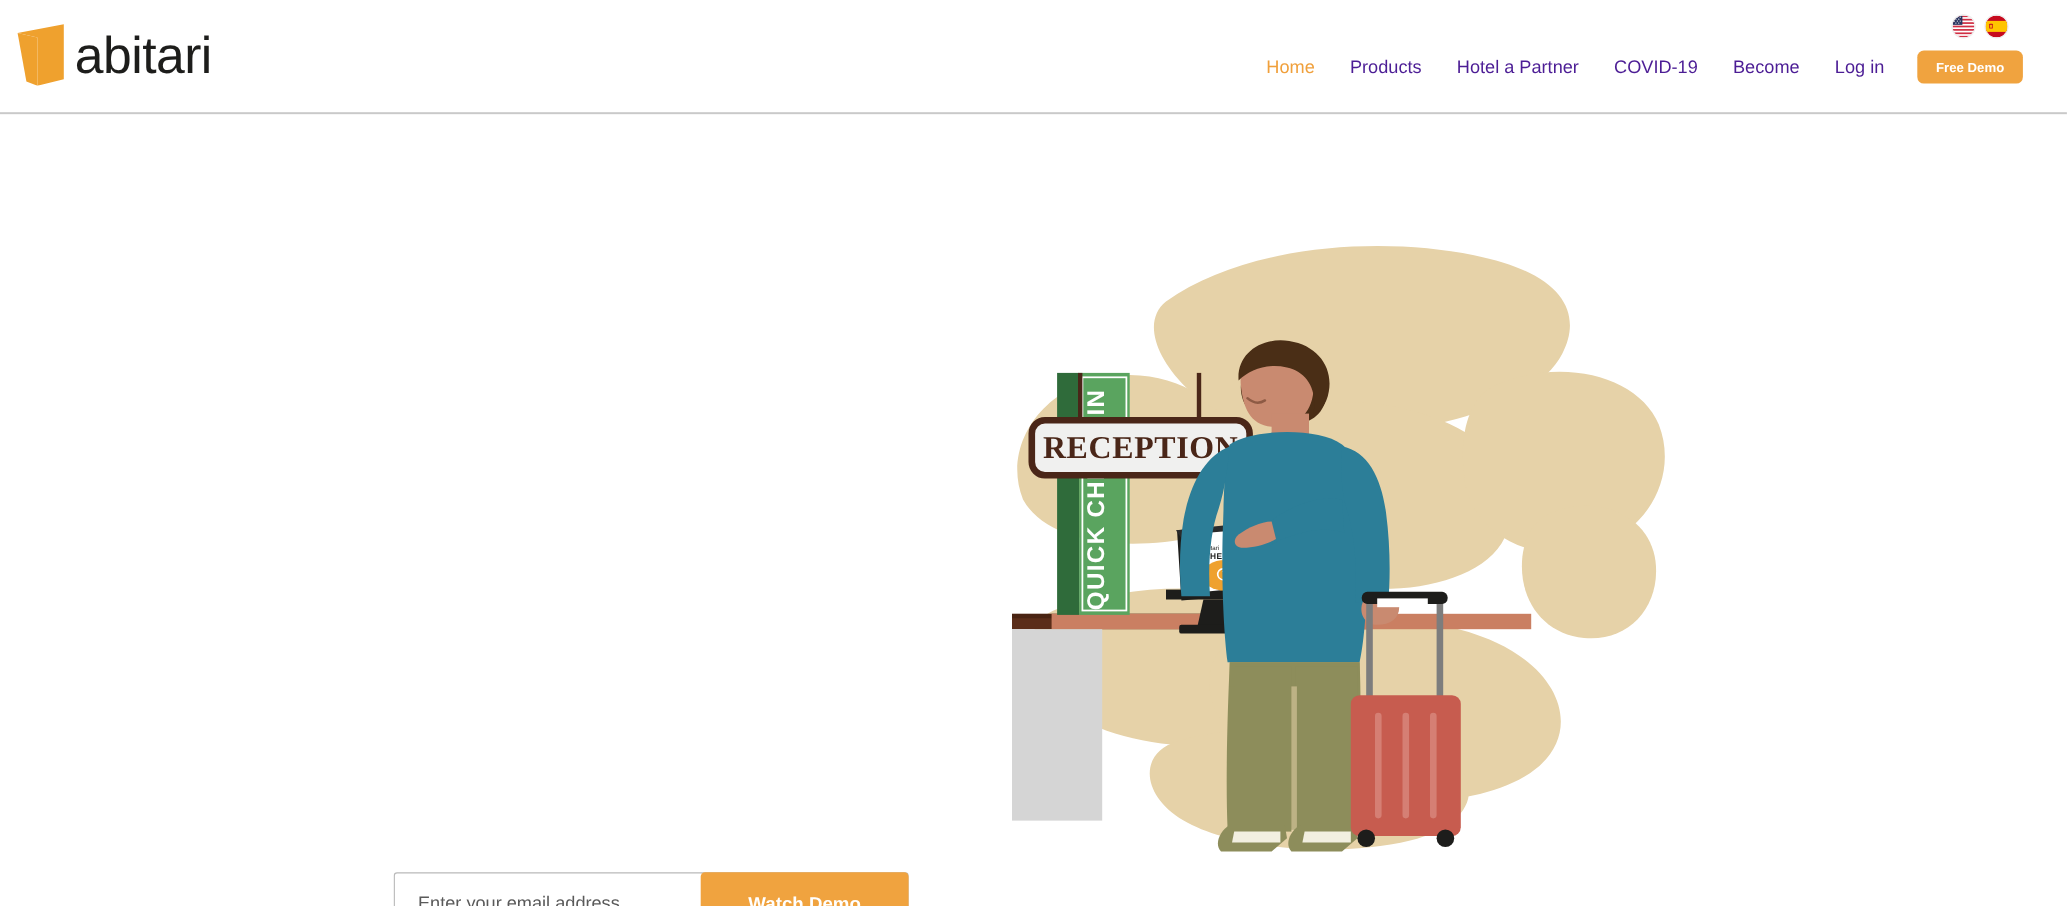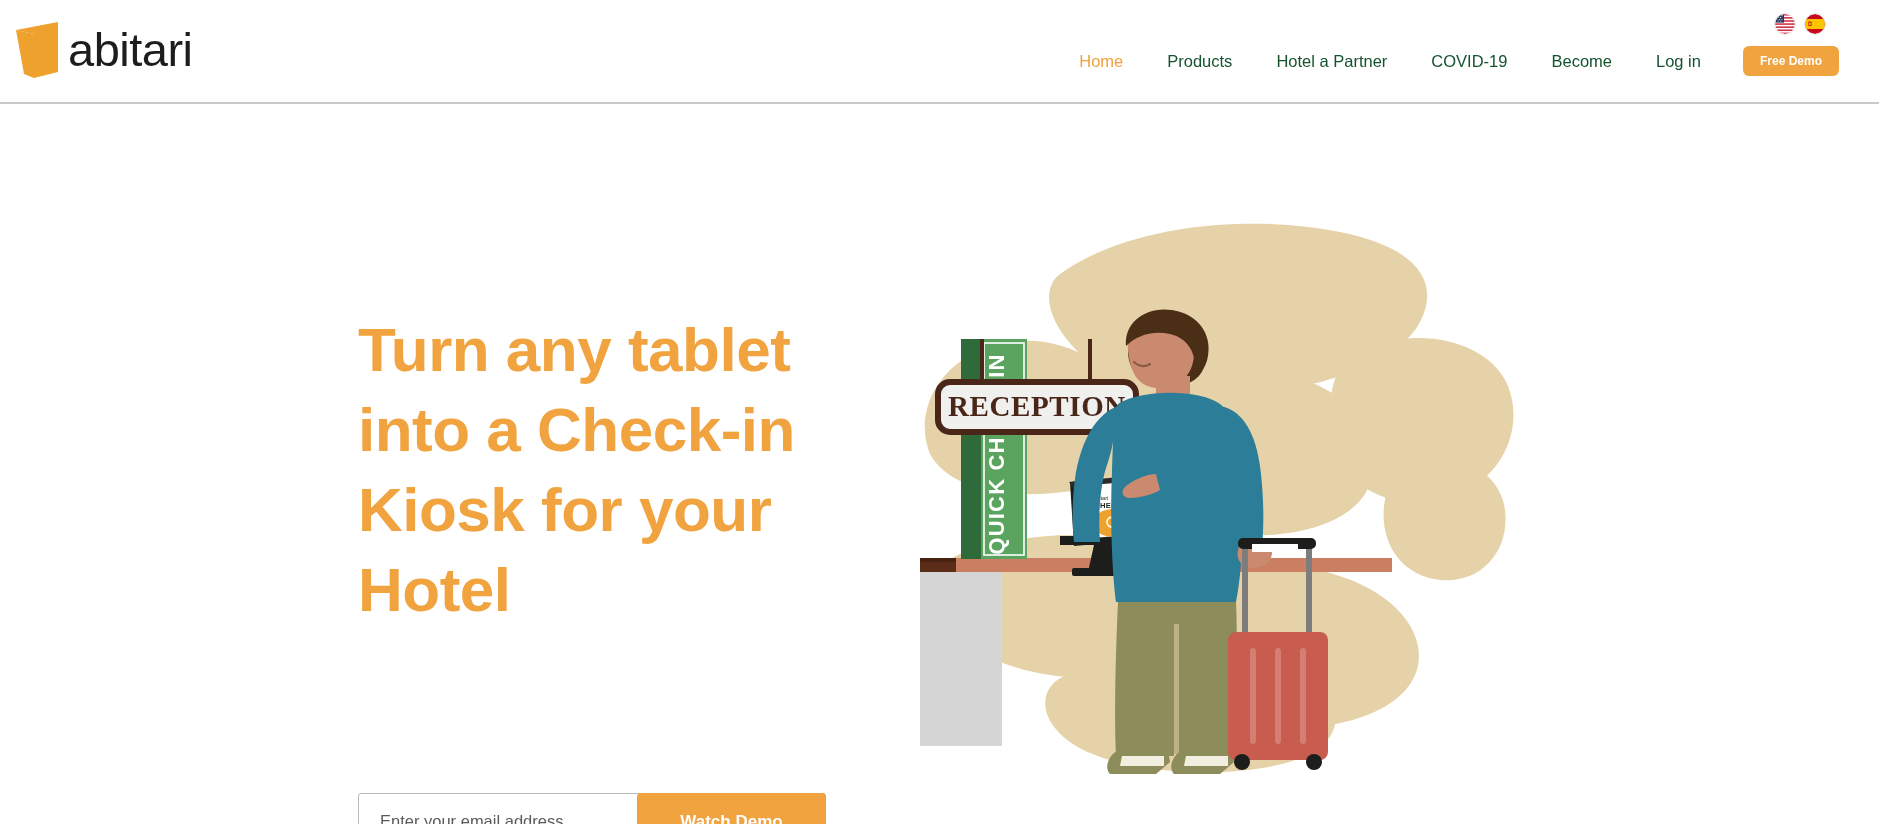--- a/index.html
+++ b/index.html
@@ -55,25 +55,25 @@
     display: block;
     box-shadow: 0 0 0 1px rgba(0,0,0,0.08);
   }
 
   .nav {
     position: absolute;
     right: 40px;
     top: 46px;
     display: flex;
     align-items: center;
-    gap: 12px;
+    gap: 0px;
   }
   .nav a {
     font-size: 16.5px;
-    color: #14532d;
+    color: #4c1d95;
     text-decoration: none;
     padding: 0 16px;
     line-height: 26px;
     white-space: nowrap;
   }
   .nav a.active { color: #f0a03c; }
   .nav .demo-btn {
     margin-left: 14px;
     background: #f0a33f;
     color: #ffffff;
@@ -222,23 +222,20 @@
     <a href="#">Hotel a Partner</a>
     <a href="#">COVID-19</a>
     <a href="#">Become</a>
     <a href="#">Log in</a>
     <a href="#" class="demo-btn">Free Demo</a>
   </nav>
 </div>
 
 <div class="hero">
 
-  <div class="hero-copy">
-    <h1 class="hero-title">Turn any tablet into a Check-in Kiosk for your Hotel</h1>
-  </div>
 
   <div class="signup">
     <input type="text" placeholder="Enter your email address" style="">
     <button>Watch Demo</button>
   </div>
 
   <div class="illus">
     <svg viewBox="0 0 640 660" xmlns="http://www.w3.org/2000/svg">
 
       <g>

